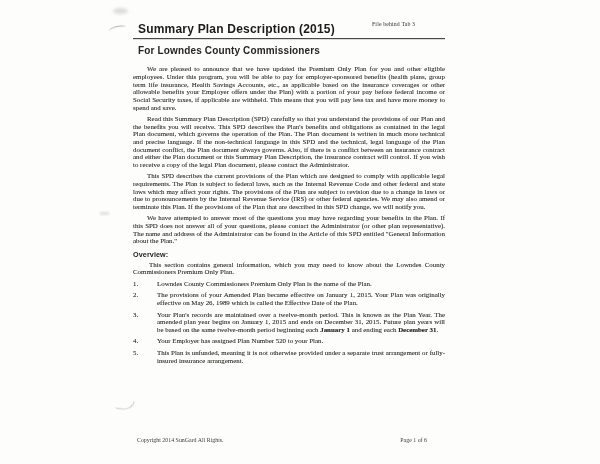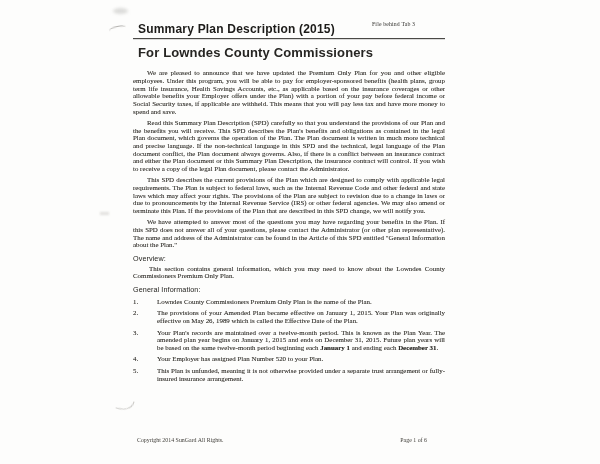--- a/index.html
+++ b/index.html
@@ -31,35 +31,35 @@
     margin:22px 0 0 5px;
     font-family:"Liberation Sans", sans-serif; font-weight:bold;
     font-size:12px; letter-spacing:0.2px; color:#1c1b19;
   }
   .title-underline { height:1.2px; background:#4a4946; margin-top:2px;
     box-shadow:0 0.6px 0 rgba(70,70,66,0.3); }
 
   .subtitles {
     margin:6px 0 0 5px;
     font-family:"Liberation Sans", sans-serif; font-weight:bold;
-    font-size:13px; letter-spacing:0.15px; color:#262522;
+    font-size:10px; letter-spacing:0.15px; color:#262522;
   }
   .subtitles > div { margin-bottom:5.5px; }
 
   .para {
     font-size:6.9px; line-height:7.7px; text-align:justify;
     margin:3.5px 0 0 0;
     text-shadow:0 0 0.5px rgba(58,56,51,0.5);
   }
   .para.lead { margin-top:9px; }
   .ind { text-indent:14px; }
   .ind2 { text-indent:16px; }
 
   .sect-heading {
-    font-family:"Liberation Sans", sans-serif; font-weight:normal;
+    font-family:"Liberation Sans", sans-serif; font-weight:bold;
     font-size:7.2px; color:#24231f; letter-spacing:0.1px;
     margin:5px 0 1px 0;
   }
 
   .gi-item { display:flex; font-size:6.9px; line-height:7.7px; margin-top:3.8px;
     text-shadow:0 0 0.5px rgba(58,56,51,0.5); }
   .gi-item .num { flex:none; width:24px; }
   .gi-item .itext { flex:1; text-align:justify; }
   .gi-item b { font-weight:bold; color:#2d2c28; }
 
@@ -91,21 +91,20 @@
     </div>
 
     <p class="para ind lead">We are pleased to announce that we have updated the Premium Only Plan for you and other eligible employees. Under this program, you will be able to pay for employer-sponsored benefits (health plans, group term life insurance, Health Savings Accounts, etc., as applicable based on the insurance coverages or other allowable benefits your Employer offers under the Plan) with a portion of your pay before federal income or Social Security taxes, if applicable are withheld. This means that you will pay less tax and have more money to spend and save.</p>
     <p class="para ind">Read this Summary Plan Description (SPD) carefully so that you understand the provisions of our Plan and the benefits you will receive. This SPD describes the Plan's benefits and obligations as contained in the legal Plan document, which governs the operation of the Plan. The Plan document is written in much more technical and precise language. If the non-technical language in this SPD and the technical, legal language of the Plan document conflict, the Plan document always governs. Also, if there is a conflict between an insurance contract and either the Plan document or this Summary Plan Description, the insurance contract will control. If you wish to receive a copy of the legal Plan document, please contact the Administrator.</p>
     <p class="para ind">This SPD describes the current provisions of the Plan which are designed to comply with applicable legal requirements. The Plan is subject to federal laws, such as the Internal Revenue Code and other federal and state laws which may affect your rights. The provisions of the Plan are subject to revision due to a change in laws or due to pronouncements by the Internal Revenue Service (IRS) or other federal agencies. We may also amend or terminate this Plan. If the provisions of the Plan that are described in this SPD change, we will notify you.</p>
     <p class="para ind">We have attempted to answer most of the questions you may have regarding your benefits in the Plan. If this SPD does not answer all of your questions, please contact the Administrator (or other plan representative). The name and address of the Administrator can be found in the Article of this SPD entitled "General Information about the Plan."</p>
 
     <h2 class="sect-heading">Overview:</h2>
     <p class="para ind2" style="margin-top:1.5px">This section contains general information, which you may need to know about the Lowndes County Commissioners Premium Only Plan.</p>
 
-    <h2 class="sect-heading">General Information:</h2>
 
     <div class="gi-item">
       <span class="num">1.</span>
       <span class="itext">Lowndes County Commissioners Premium Only Plan is the name of the Plan.</span>
     </div>
 
     <div class="gi-item">
       <span class="num">2.</span>
       <span class="itext">The provisions of your Amended Plan became effective on January 1, 2015. Your Plan was originally effective on May 26, 1989 which is called the Effective Date of the Plan.</span>
     </div>

